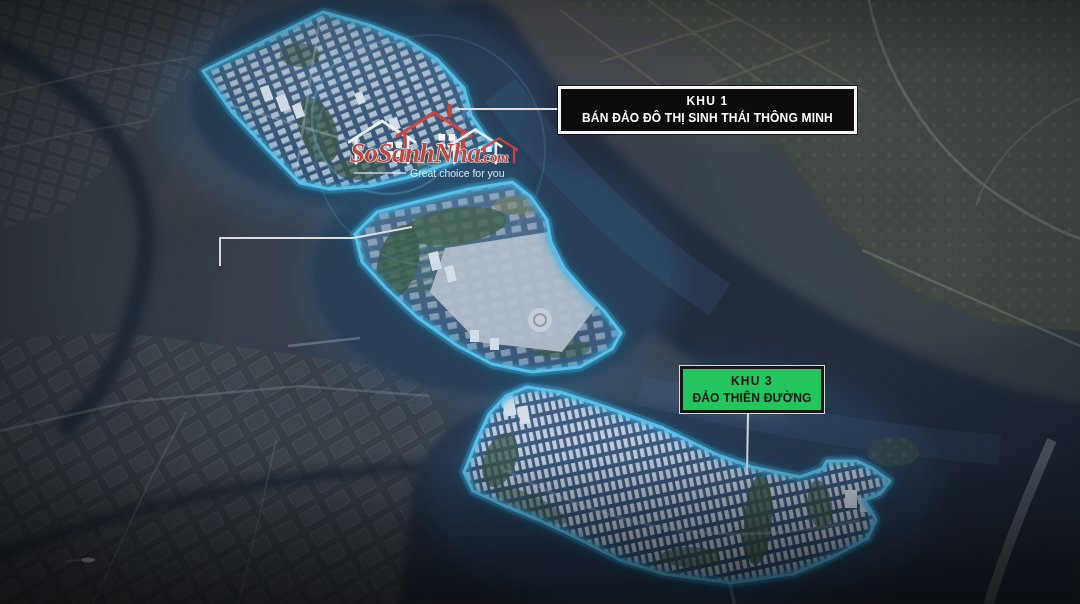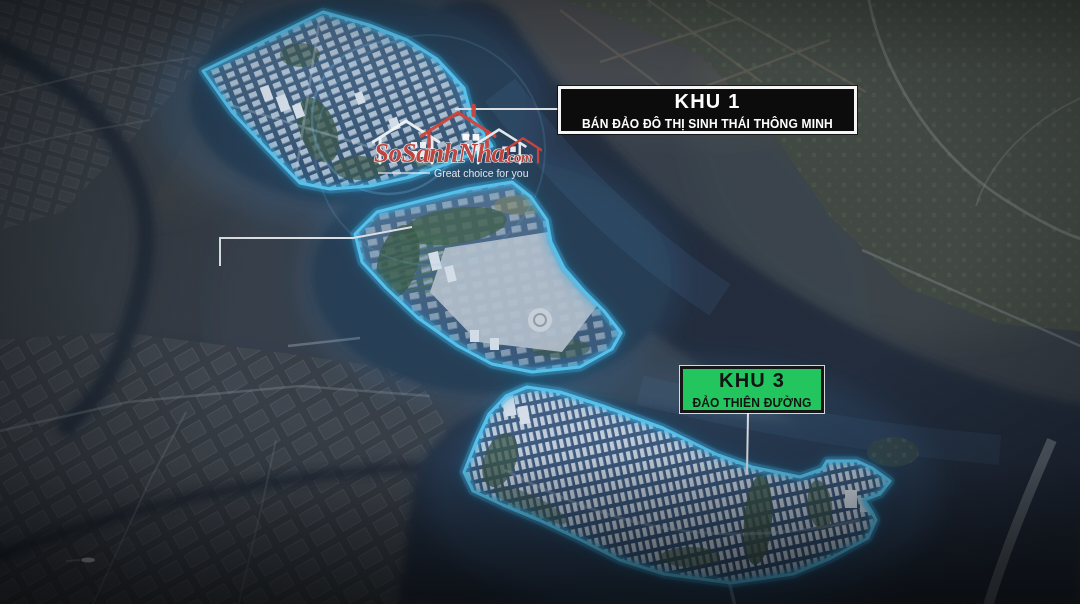--- a/index.html
+++ b/index.html
@@ -8,24 +8,24 @@
   #stage svg.scene{position:absolute;left:0;top:0;}
   .vignette{position:absolute;inset:0;pointer-events:none;background:
     radial-gradient(ellipse 78% 68% at 48% 38%, rgba(0,0,0,0) 52%, rgba(0,0,0,0.40) 100%),
     linear-gradient(to bottom, rgba(0,0,0,0.18) 0%, rgba(0,0,0,0) 12%, rgba(0,0,0,0) 76%, rgba(0,0,0,0.48) 100%),
     linear-gradient(105deg, rgba(0,0,0,0.28) 0%, rgba(0,0,0,0) 26%),
     linear-gradient(rgba(38,66,104,0.10), rgba(38,66,104,0.10));}
   .label{position:absolute;box-sizing:border-box;background:#0c0c0c;border:3px solid #f5f5f5;
          outline:1px solid rgba(0,0,0,0.65);color:#fff;display:flex;flex-direction:column;
          align-items:center;justify-content:center;text-align:center;font-weight:bold;
          line-height:1.38;white-space:nowrap;z-index:5;}
-  .label .l1{font-size:20px;letter-spacing:1.2px;}
+  .label .l1{font-size:12px;letter-spacing:1.2px;}
   .label .l2{font-size:12px;letter-spacing:0.2px;}
   .label.light{background:#22c55e;border-color:#161616;color:#141414;outline:1px solid rgba(255,255,255,0.8);}
-  .watermark{position:absolute;left:348px;top:96px;width:170px;height:95px;z-index:6;opacity:0.94;margin-left:24px;}
+  .watermark{position:absolute;left:348px;top:96px;width:170px;height:95px;z-index:6;opacity:0.94;}
 </style>
 </head>
 <body>
 
 <div id="stage">
 
   <svg class="scene" width="1080" height="604" viewBox="0 0 1080 604">
     <defs>
       <linearGradient id="islGrad1" x1="0" y1="0" x2="0" y2="1">
         <stop offset="0" stop-color="#50708f"></stop>

